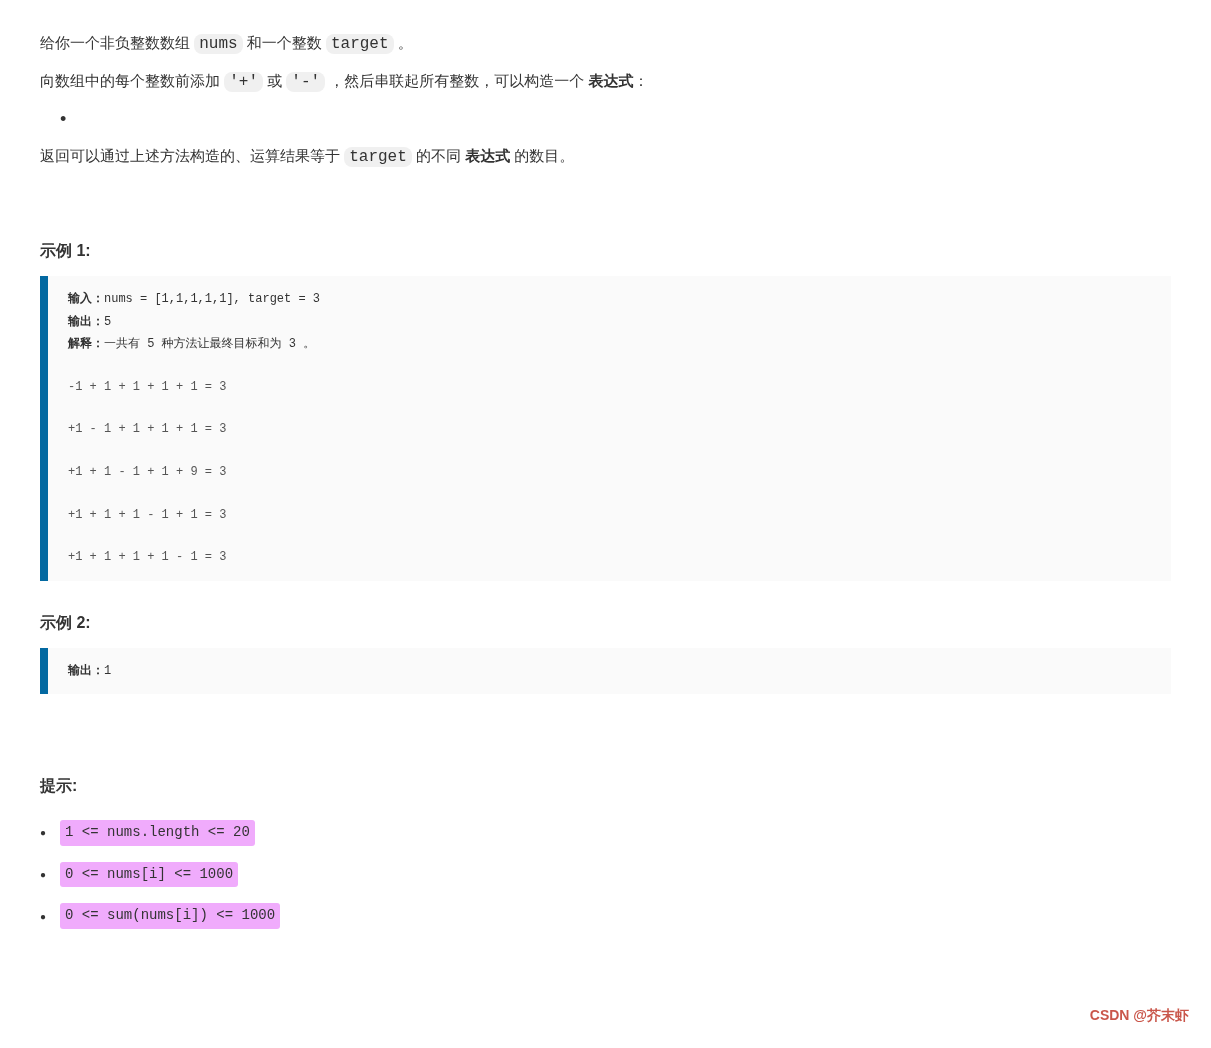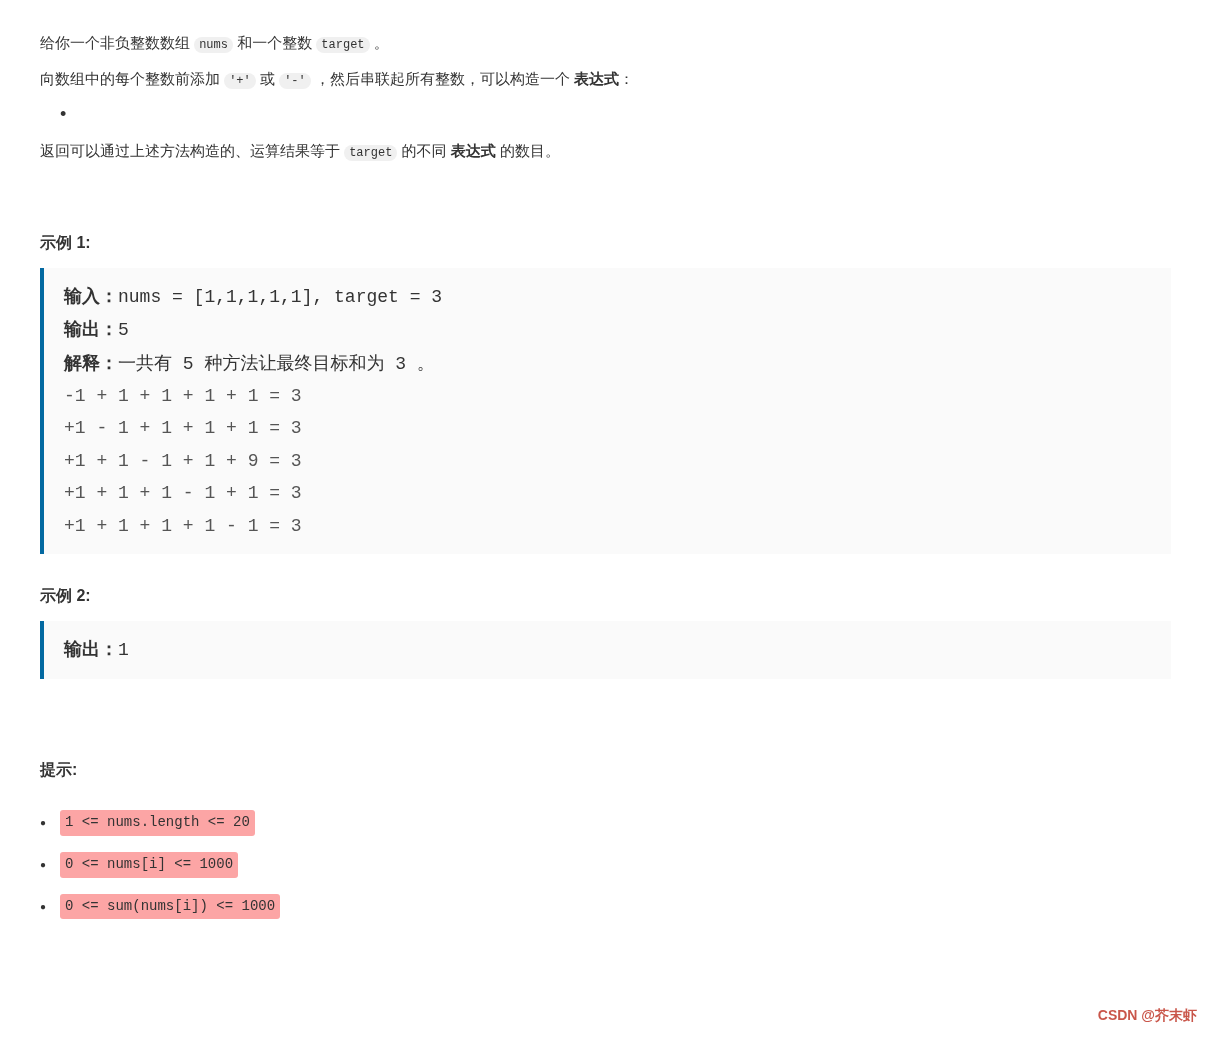--- a/index.html
+++ b/index.html
@@ -18,21 +18,21 @@
       max-width: 1211px;
       min-height: 1048px;
       position: relative;
     }
 
     code, .code-inline {
       background: #f0f0f0;
       border-radius: 8px;
       padding: 1px 5px;
       font-family: "Courier New", Consolas, monospace;
-      font-size: 12px;
+      font-size: 16px;
       color: #333;
     }
 
     strong {
       font-weight: bold;
     }
 
     .bullet-section {
       margin: 10px 0 10px 20px;
       font-size: 15px;
@@ -50,47 +50,48 @@
       line-height: 1.5;
     }
 
     .section-title {
       font-size: 16px;
       font-weight: bold;
       margin: 28px 0 12px 0;
     }
 
     .example-block {
-      border-left: 4px solid #0369a1;
+      border-left: 8px solid #0369a1;
       padding: 12px 20px;
       background: #fafafa;
       margin: 10px 0 20px 0;
       font-family: "Courier New", Consolas, monospace;
-      font-size: 18px;
+      font-size: 12px;
       line-height: 1.8;
     }
 
     .example-block .label {
       font-weight: bold;
       font-family: -apple-system, BlinkMacSystemFont, "Segoe UI", "PingFang SC", "Microsoft YaHei", sans-serif;
     }
 
     .example-block .expression-line {
       font-family: "Courier New", Consolas, monospace;
       color: #555;
+      margin-top: 21px;
     }
 
     .hint-section {
       margin-top: 30px;
     }
 
     .hint-title {
       font-size: 16px;
       font-weight: bold;
-      margin-bottom: 27px;
+      margin-bottom: 21px;
     }
 
     .hint-list {
       list-style: none;
       padding: 0;
     }
 
     .hint-list li {
       display: flex;
       align-items: center;
@@ -99,31 +100,31 @@
     }
 
     .hint-list li::before {
       content: "●";
       margin-right: 14px;
       font-size: 10px;
       color: #333;
     }
 
     .hint-list li code {
-      background: #fca5a5;
+      background: #f0abfc;
       border-radius: 3px;
       padding: 1px 5px;
       font-family: "Courier New", Consolas, monospace;
       font-size: 14px;
     }
 
     .watermark {
       position: fixed;
       bottom: 20px;
-      right: 14px;
+      right: 22px;
       color: #c0392b;
       font-size: 14px;
       font-weight: bold;
       opacity: 0.85;
     }
 
     .intro-line {
       margin-bottom: 10px;
       font-size: 15px;
     }

